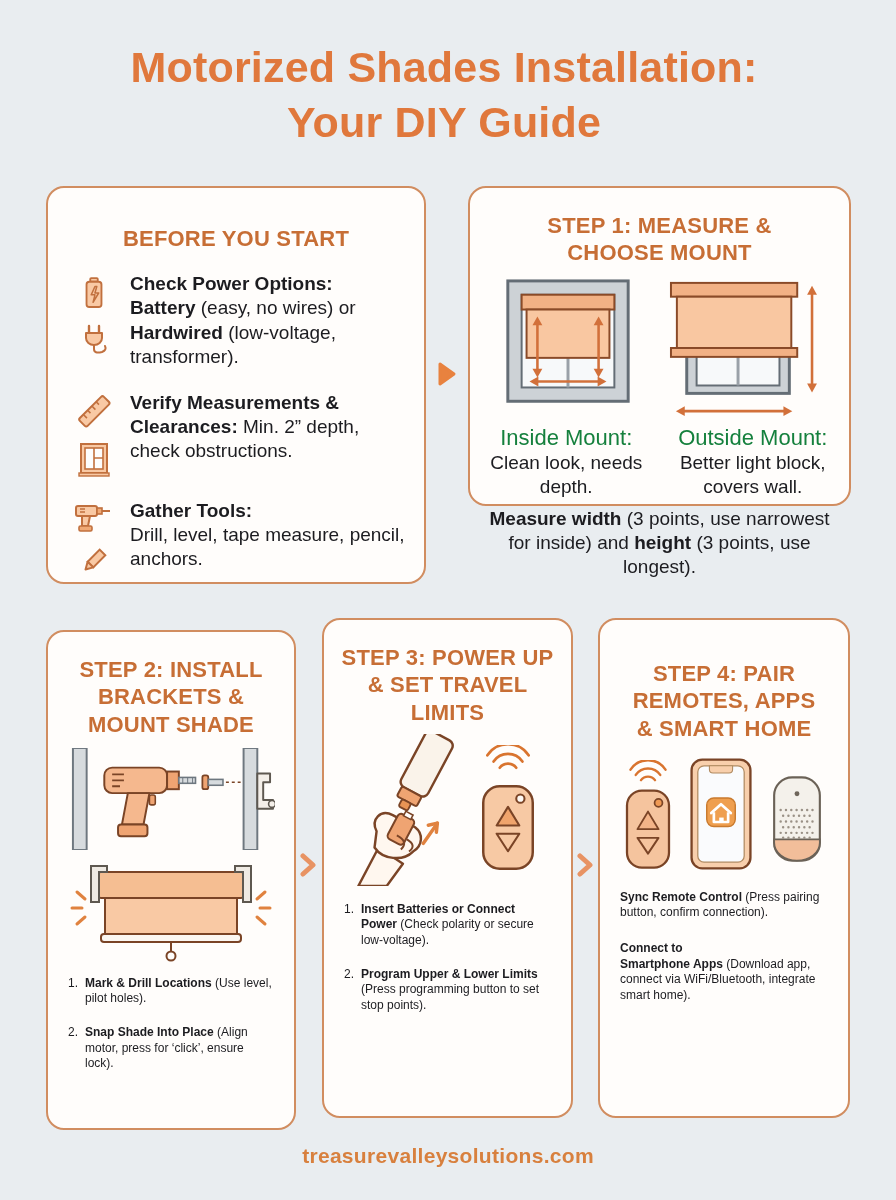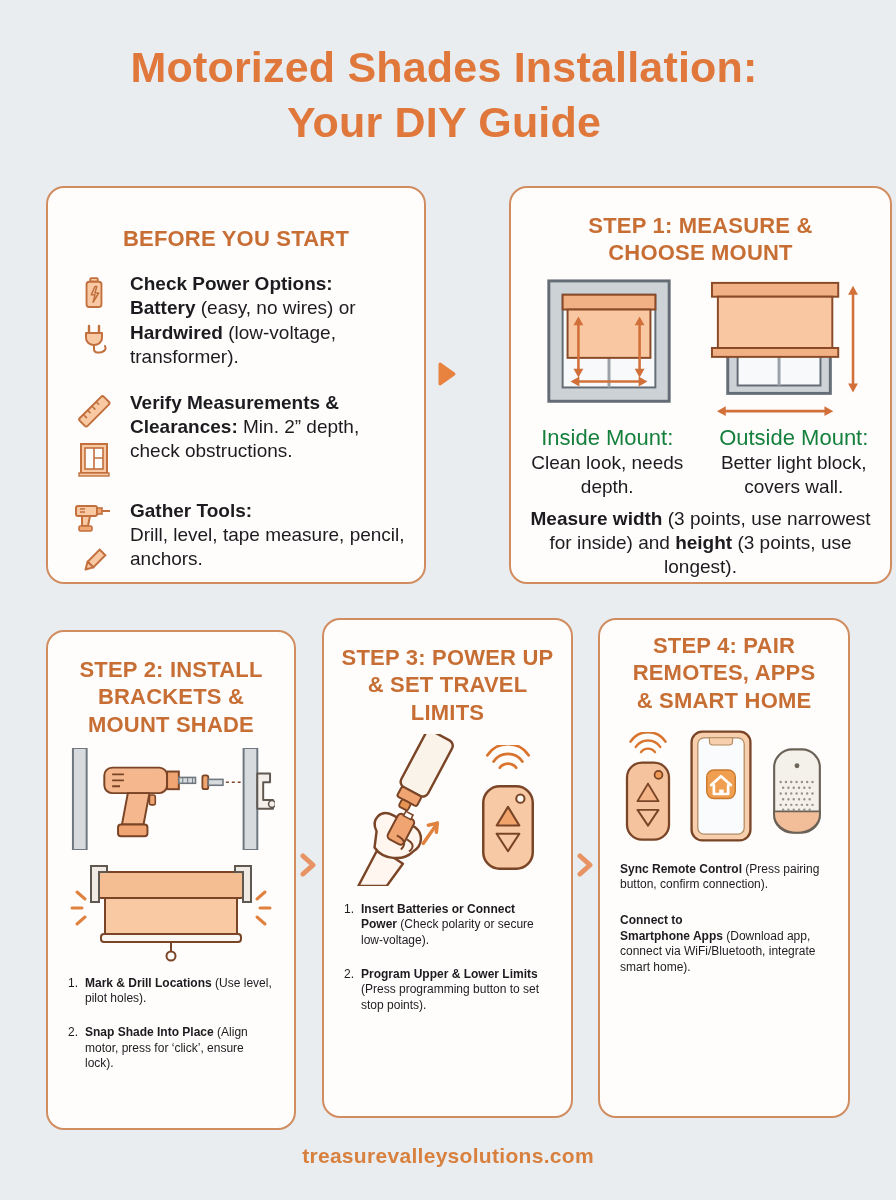--- a/index.html
+++ b/index.html
@@ -113,21 +113,21 @@
         </div>
       </div>
 
     </div>
   </div>
 
   <svg class="arrow" style="left:437px;top:361px;" width="20" height="26" viewBox="0 0 20 26">
     <path d="M3 3 L17 13 L3 23 Z" fill="#e8823f" stroke="#e8823f" stroke-width="3" stroke-linejoin="round"></path>
   </svg>
 
-  <div class="card" style="left:468px;top:186px;width:383px;height:398px;margin-left:41px;">
+  <div class="card" style="left:468px;top:186px;width:383px;height:320px;">
     <div class="card-title" style="margin-top:24px;">
       <div>STEP 1: MEASURE &amp;</div>
       <div>CHOOSE MOUNT</div>
     </div>
     <div class="s1-illus">
       <svg width="148" height="146" viewBox="0 0 150 148">
         <rect x="14" y="6" width="122" height="122" fill="#cdd2d6" stroke="#646d75" stroke-width="3"></rect>
         <rect x="28" y="20" width="94" height="94" fill="#f7f9fa" stroke="#646d75" stroke-width="2"></rect>
         <path d="M75 84 v30" stroke="#9aa1a8" stroke-width="3"></path>
         <rect x="28" y="20" width="94" height="15" fill="#f2b185" stroke="#8a4a28" stroke-width="2"></rect>
@@ -283,21 +283,21 @@
         <span><span class="b">Program Upper &amp; Lower Limits</span><span> (Press programming button to set stop points).</span></span>
       </div>
     </div>
   </div>
 
   <svg class="arrow" style="left:576px;top:853px;" width="18" height="24" viewBox="0 0 18 24">
     <path d="M4 3 L14 12 L4 21" fill="none" stroke="#e89363" stroke-width="5" stroke-linecap="round" stroke-linejoin="round"></path>
   </svg>
 
   <div class="card" style="left:598px;top:618px;width:252px;height:500px;">
-    <div class="card-title" style="margin-top:12px;">
+    <div class="card-title" style="margin-top:40px;">
       <div>STEP 4: PAIR</div>
       <div>REMOTES, APPS</div>
       <div>&amp; SMART HOME</div>
     </div>
     <div class="illus-center" style="margin-top:14px;gap:12px;align-items:flex-end;">
       <svg width="56" height="112" viewBox="0 0 64 126">
         <g fill="none" stroke="#d9742f" stroke-width="2.8" stroke-linecap="round">
           <path d="M24 22 a10 10 0 0 1 16 0"></path>
           <path d="M18 16 a17 17 0 0 1 28 0"></path>
           <path d="M12 10 a24 24 0 0 1 40 0"></path>

